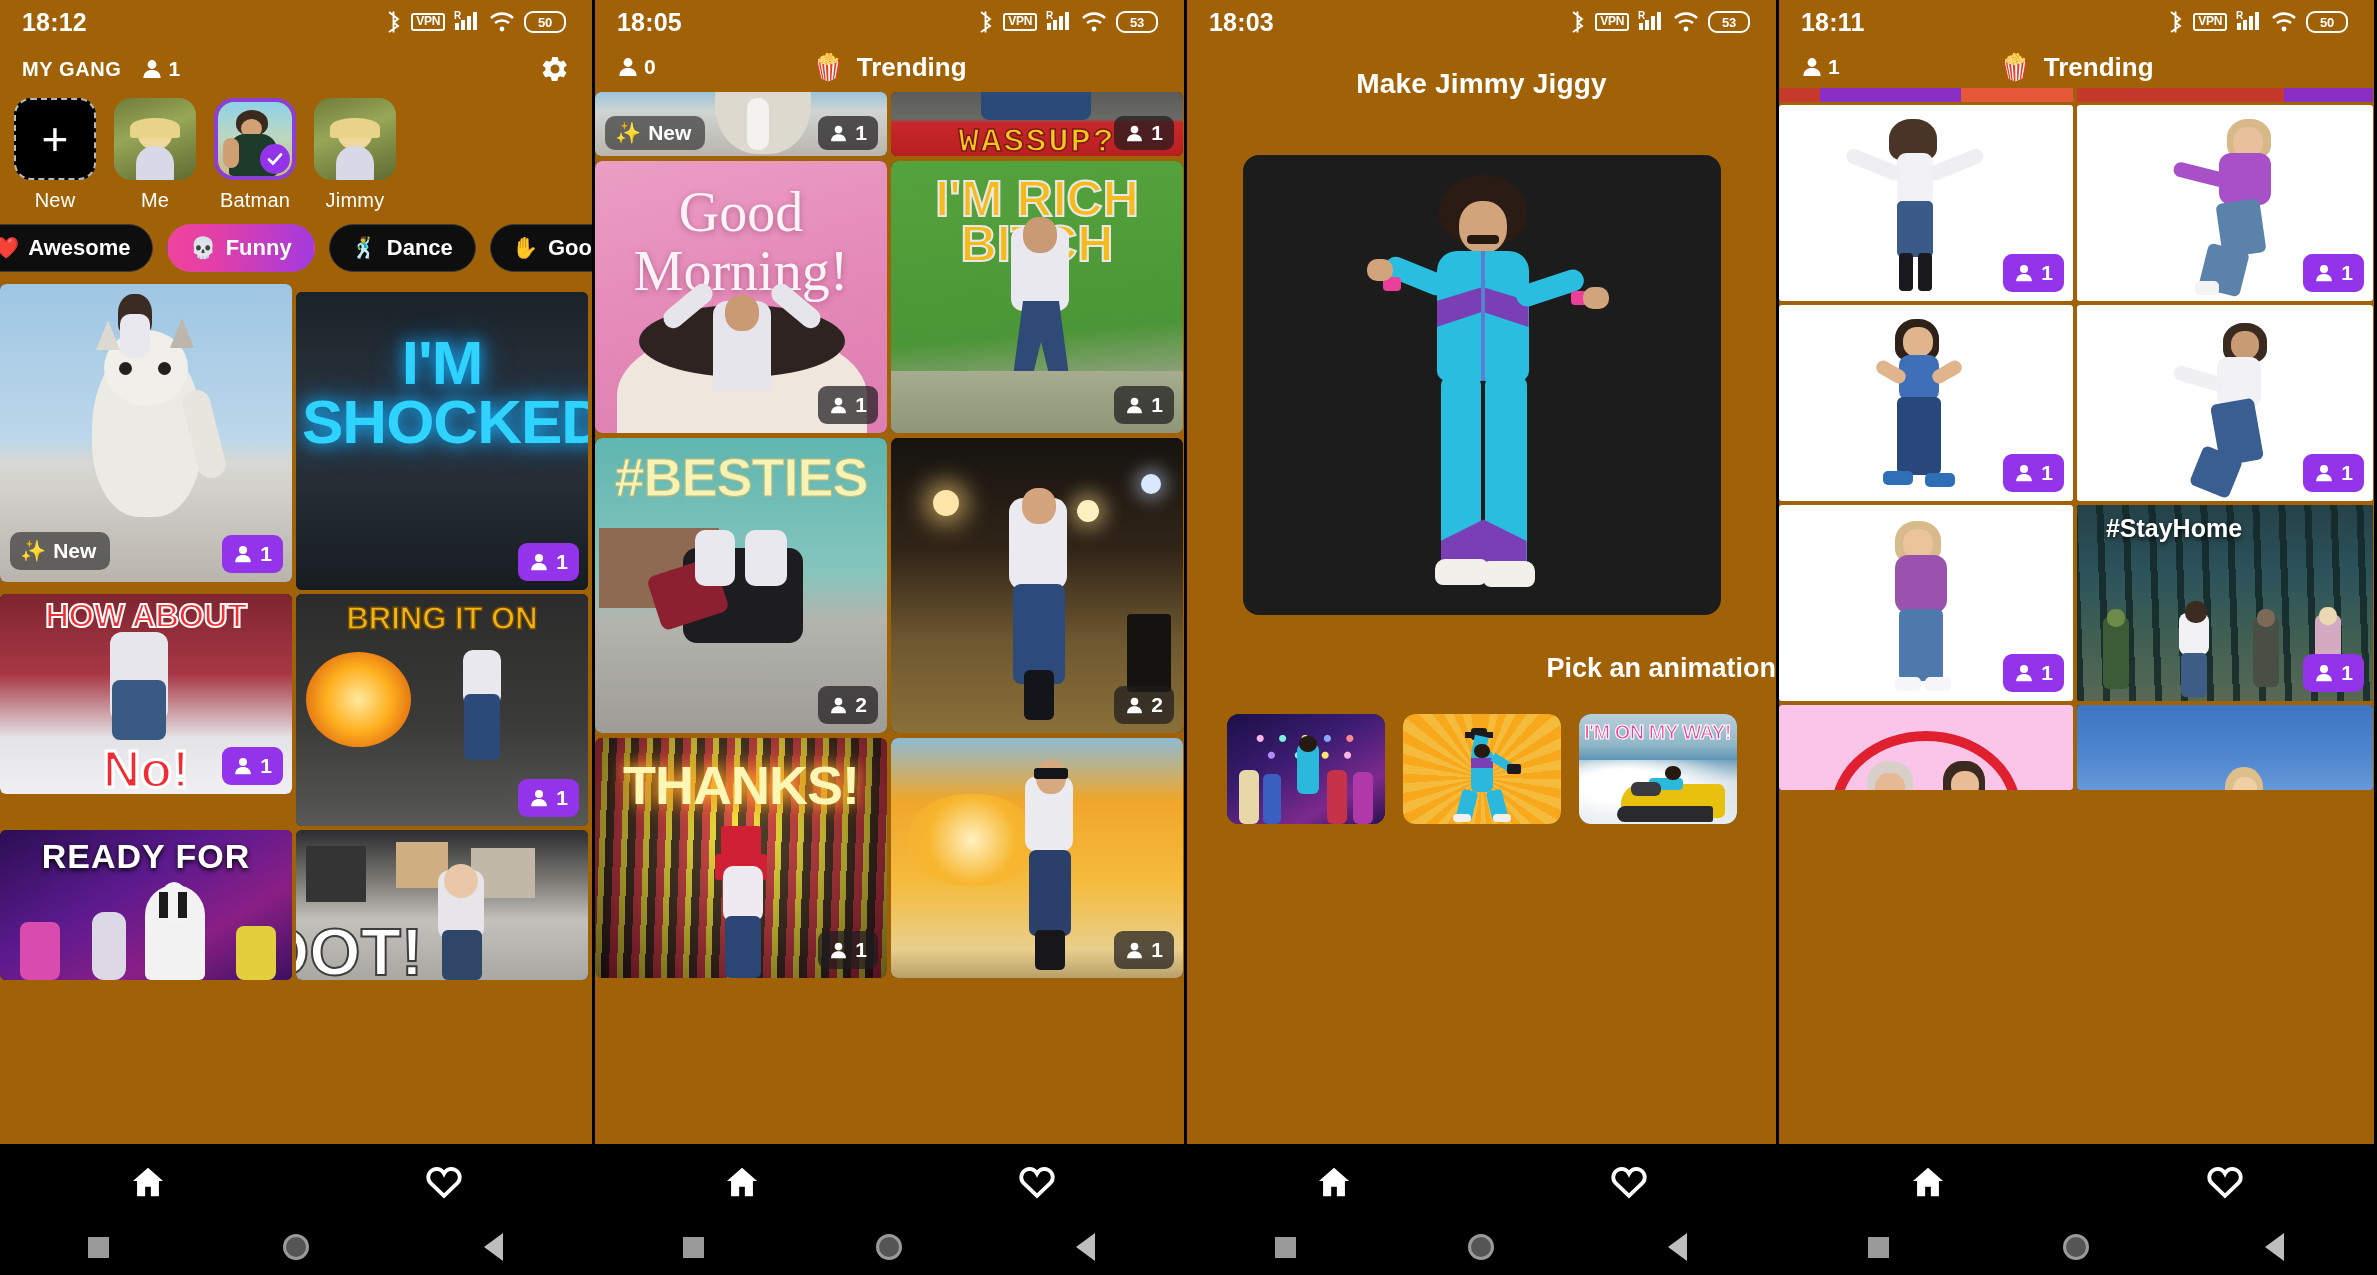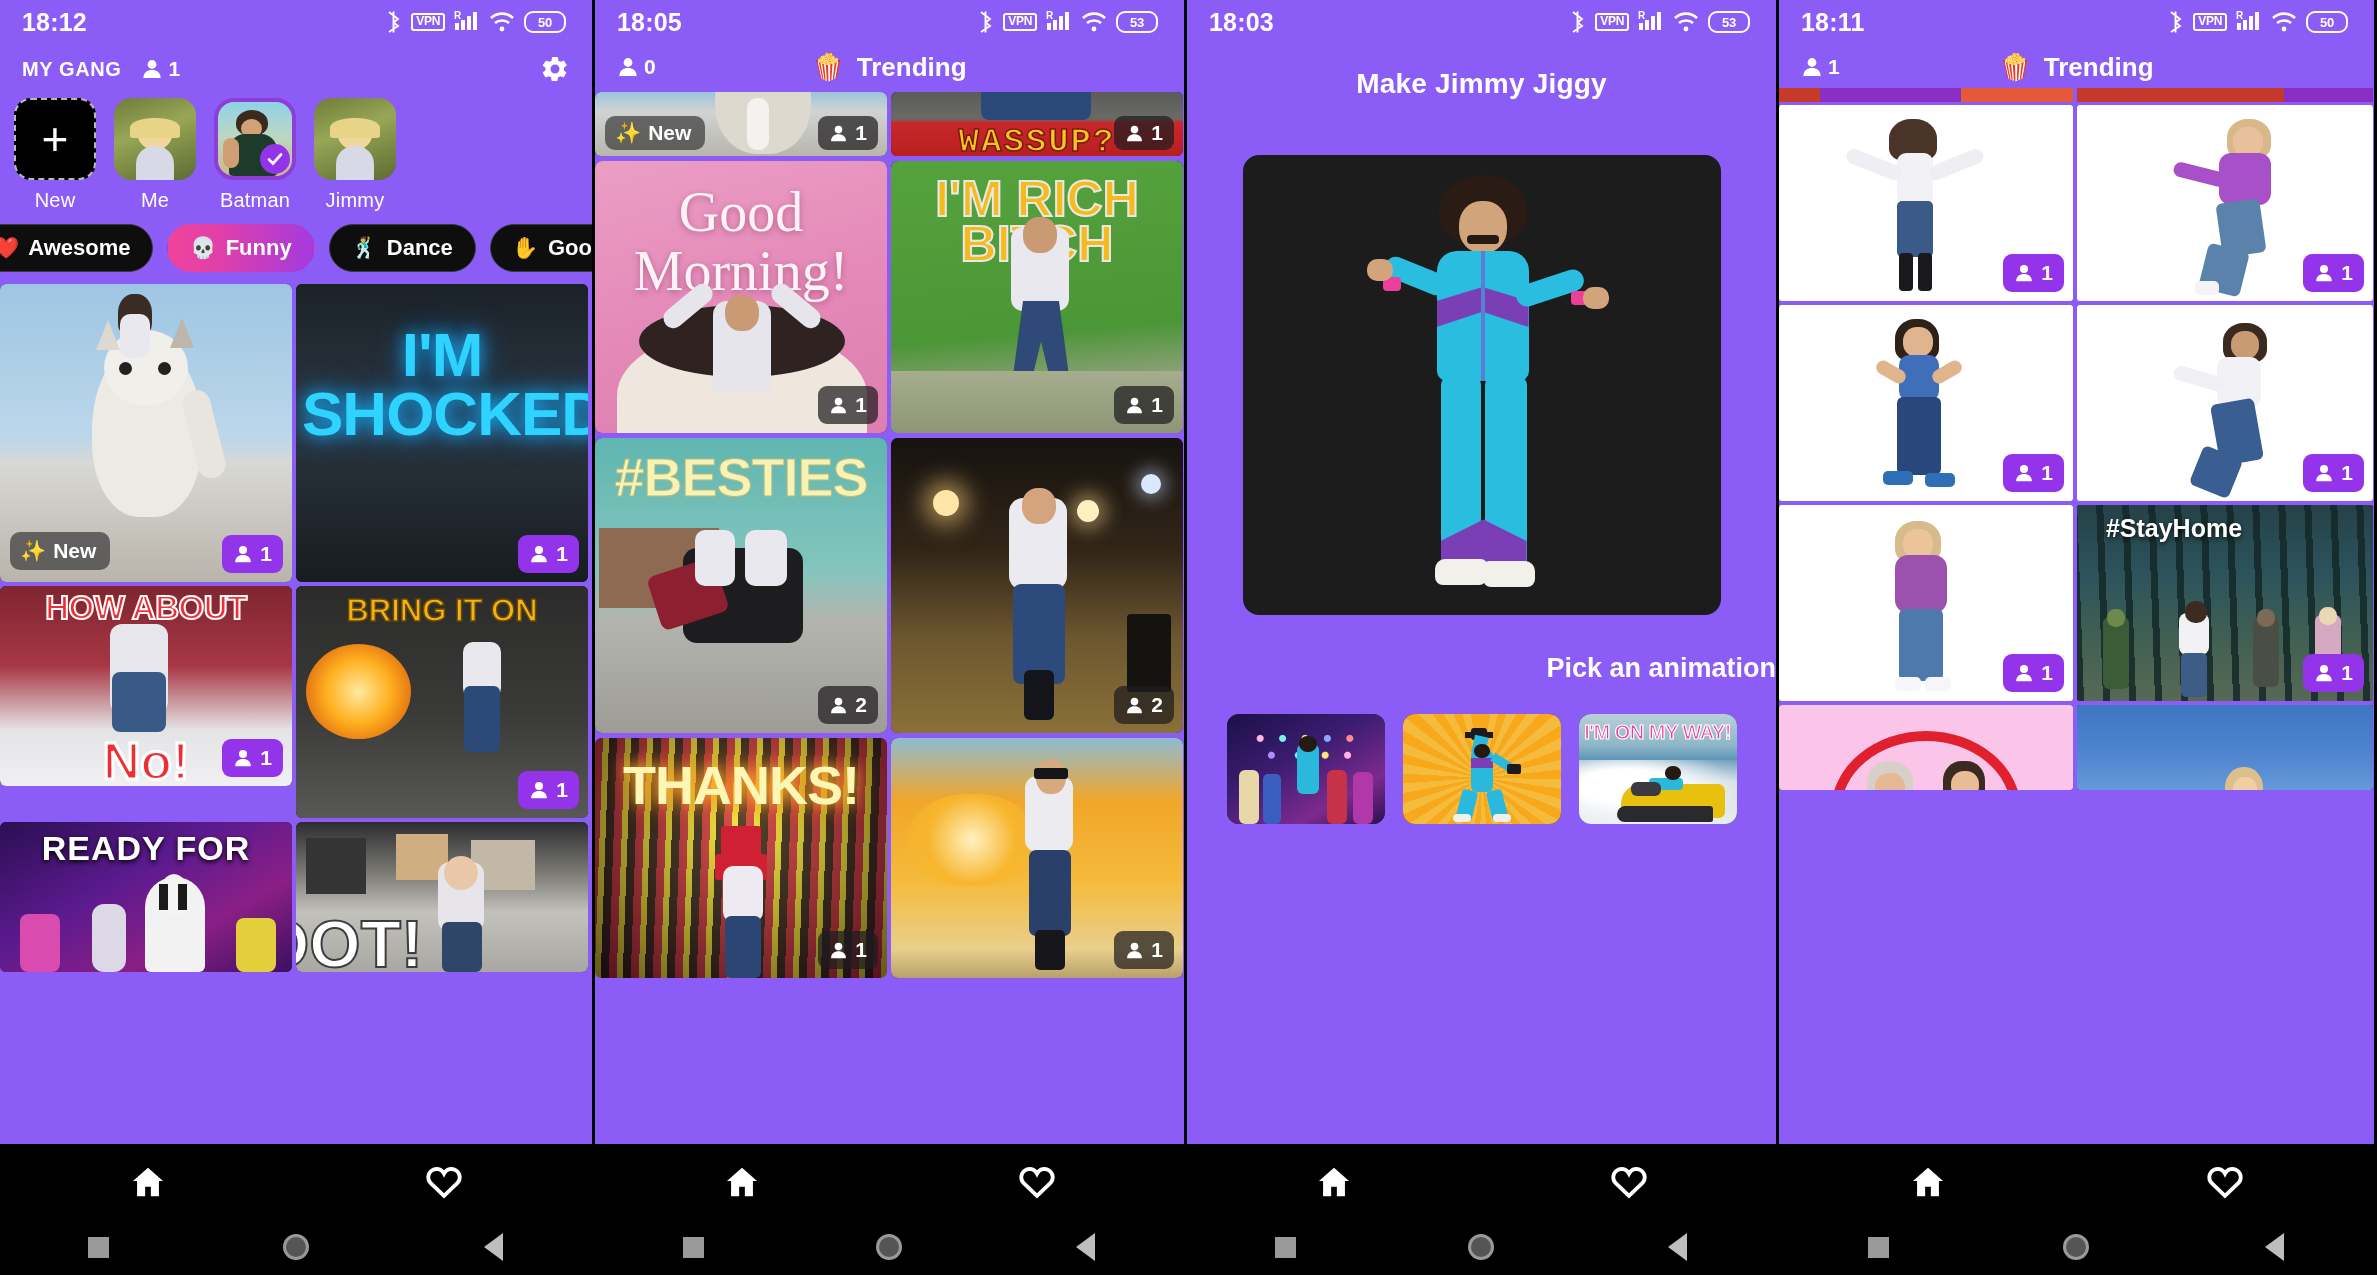--- a/index.html
+++ b/index.html
@@ -6,21 +6,21 @@
   html, body {
     width: 2377px; height: 1275px;
     background: #000;
     font-family: "Liberation Sans", sans-serif;
     overflow: hidden;
   }
   .screens { display: flex; width: 2377px; height: 1275px; }
   .phone {
     position: relative;
     height: 1275px;
-    background: #8b5cf6;
+    background: #a16207;
     overflow: hidden;
     flex: 0 0 auto;
   }
   .phone.p1 { width: 592px; }
   .phone.p2 { width: 592px; border-left: 3px solid #000; }
   .phone.p3 { width: 592px; border-left: 3px solid #000; }
   .phone.p4 { width: 598px; border-left: 3px solid #000; }
 
   
   .statusbar {
@@ -285,21 +285,21 @@
         </div>
         <div class="badge">
           <svg width="20" height="20" viewBox="0 0 22 22">
               <circle cx="11" cy="6.5" r="4.4" fill="#fff"></circle>
               <path d="M2.4 20 C2.4 14.6 6.3 12 11 12 C15.7 12 19.6 14.6 19.6 20 Z" fill="#fff"></path>
             </svg>
           <span>1</span>
         </div>
       </div>
 
-      <div class="tile" style="width:292px;height:298px;border-radius:6px;margin:0 0 4px 0">
+      <div class="tile" style="width:292px;height:298px;border-radius:6px;margin:8px 0 4px 0">
         <div class="art" style="background:linear-gradient(180deg,#1b2228 0%,#2c3640 45%,#171c20 100%)"></div>
         <div class="tx" style="top:42px;font-size:62px;color:#2fd3ff;text-shadow:0 0 16px #19a6e8,0 0 30px #0f7fd0;letter-spacing:-1px;padding:0 6px">I'M SHOCKED</div>
         <div class="badge">
           <svg width="20" height="20" viewBox="0 0 22 22">
               <circle cx="11" cy="6.5" r="4.4" fill="#fff"></circle>
               <path d="M2.4 20 C2.4 14.6 6.3 12 11 12 C15.7 12 19.6 14.6 19.6 20 Z" fill="#fff"></path>
             </svg>
           <span>1</span>
         </div>
       </div>

